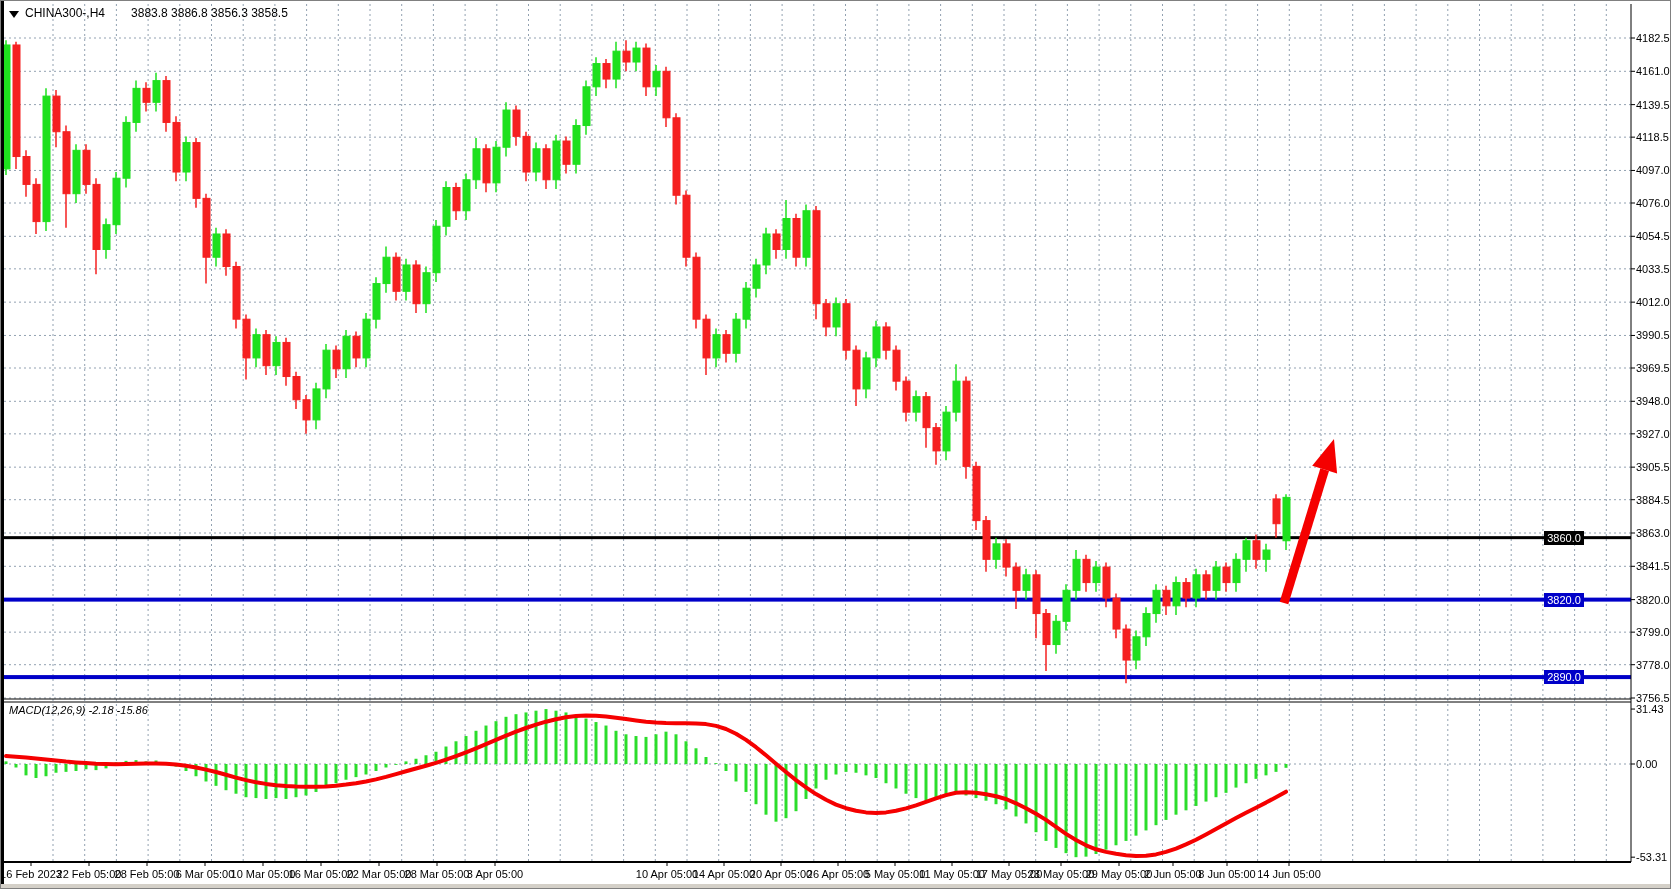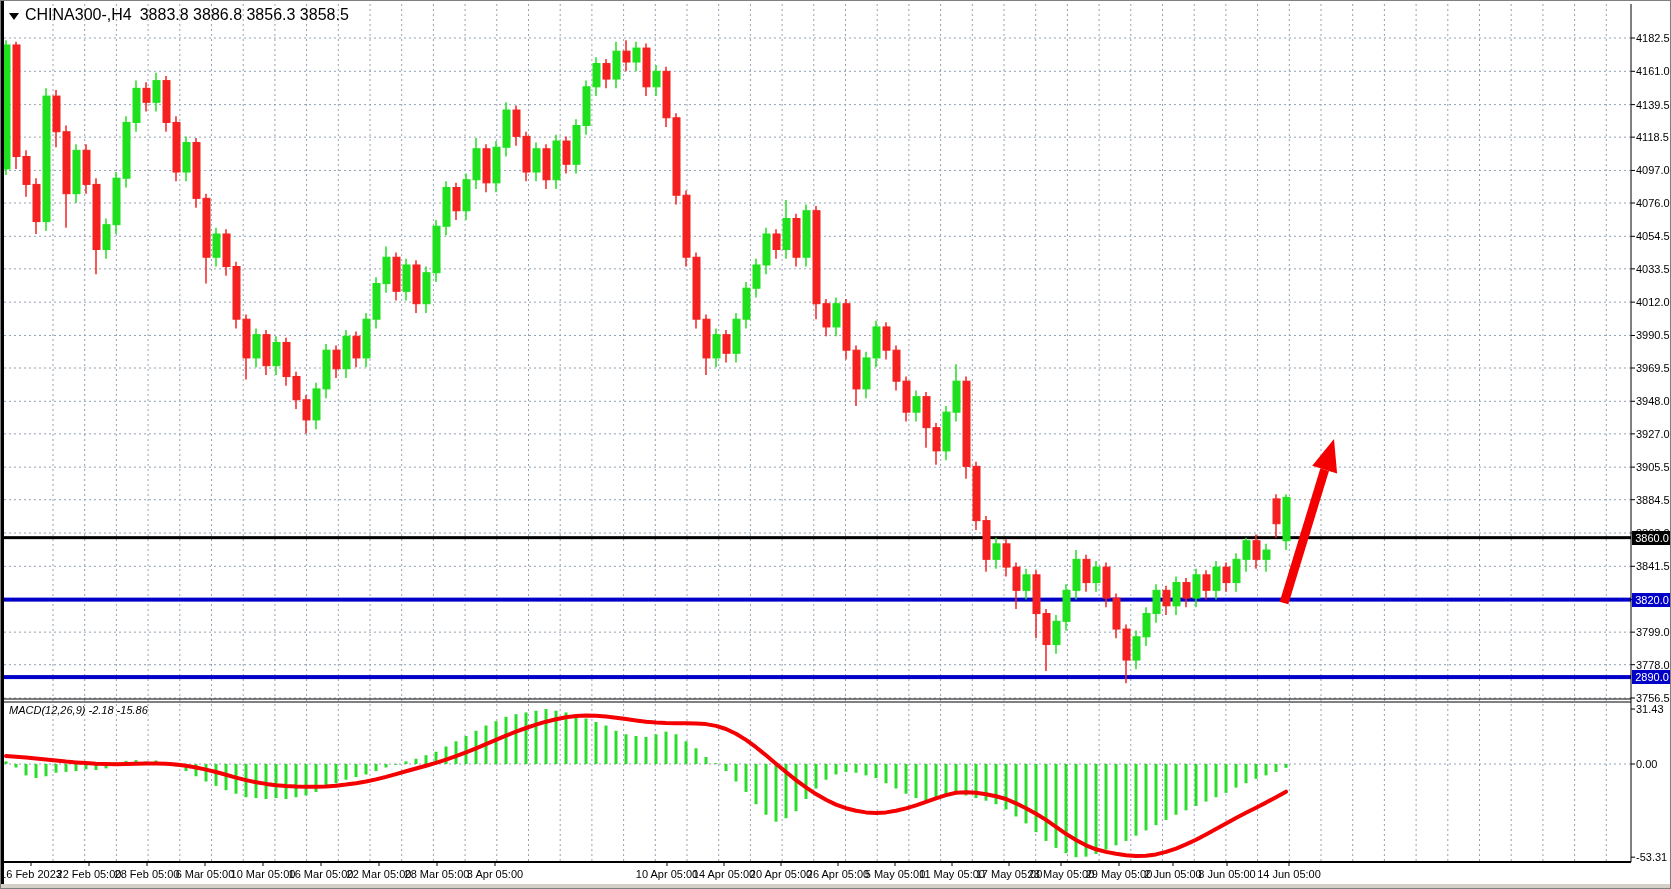--- a/index.html
+++ b/index.html
@@ -1,25 +1,25 @@
 <!DOCTYPE html>
 <html><head>
 <meta charset="utf-8">
 <style>
   html,body{margin:0;padding:0;background:#d4d0c8;font-family:"Liberation Sans",sans-serif;}
   #stage{position:relative;width:1671px;height:889px;background:#ffffff;overflow:hidden;
          border:1px solid #808080;box-sizing:border-box;}
   #chart-svg{position:absolute;left:0;top:0;}
-  .chart-title{position:absolute;left:8px;top:5px;font-size:16px;color:#000;
+  .chart-title{position:absolute;left:8px;top:5px;font-size:12px;color:#000;
                display:flex;align-items:center;gap:6px;white-space:nowrap;z-index:6;}
   .tri{width:0;height:0;border-left:5px solid transparent;border-right:5px solid transparent;
        border-top:7px solid #000;display:inline-block;margin-top:2px;}
-  .ohlc{margin-left:2px;}
+  .ohlc{margin-left:20px;}
   .macd-label{position:absolute;left:8px;top:703px;font-size:11px;color:#000;z-index:6;white-space:nowrap;font-style:italic;}
-  .price-badge{position:absolute;left:1631px;width:40px;height:14px;color:#fff;font-size:11px;
+  .price-badge{position:absolute;left:1543px;width:40px;height:14px;color:#fff;font-size:11px;
                line-height:14px;text-align:center;z-index:7;}
   .badge-black{background:#000000;}
   .badge-blue{background:#0000c8;}
   .bottom-strip{position:absolute;left:0;top:883px;width:1671px;height:6px;background:#d4d0c8;z-index:5;}
   .left-border{position:absolute;left:0;top:0;width:3px;height:883px;background:#000;z-index:6;}
 </style>
 </head>
 <body>
 
 <div id="stage">

